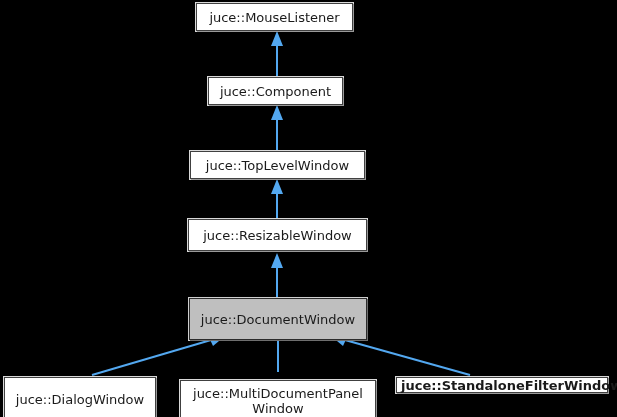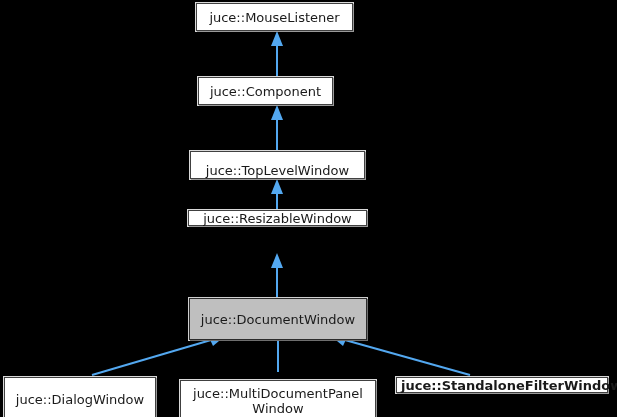--- a/index.html
+++ b/index.html
@@ -101,29 +101,29 @@
     <g>
       <line x1="470" y1="375" x2="345" y2="340" stroke="#53a8f0" stroke-width="2"></line>
       <polygon points="331,336 349,333 343,346" fill="#53a8f0"></polygon>
     </g>
   </svg>
 
   <div class="node" style="left: 196px; top: 3px; width: 157px; height: 28px;">
     <span class="node-label">juce::MouseListener</span>
   </div>
 
-  <div class="node" style="left: 198px; top: 77px; width: 135px; height: 28px;">
+  <div class="node" style="left: 208px; top: 77px; width: 135px; height: 28px;">
     <span class="node-label">juce::Component</span>
   </div>
 
-  <div class="node" style="left: 190px; top: 151px; width: 175px; height: 28px; align-items: flex-end;">
+  <div class="node" style="left: 190px; top: 151px; width: 175px; height: 28px;">
     <span class="node-label">juce::TopLevelWindow</span>
   </div>
 
-  <div class="node" style="left: 188px; top: 210px; width: 179px; height: 16px;">
+  <div class="node" style="left: 188px; top: 219px; width: 179px; height: 32px;">
     <span class="node-label">juce::ResizableWindow</span>
   </div>
 
   <div class="node highlight" style="left: 189px; top: 298px; width: 178px; height: 42px;">
     <span class="node-label">juce::DocumentWindow</span>
   </div>
 
   <div class="node" style="left: 4px; top: 377px; width: 152px; height: 44px;">
     <span class="node-label">juce::DialogWindow</span>
   </div>

